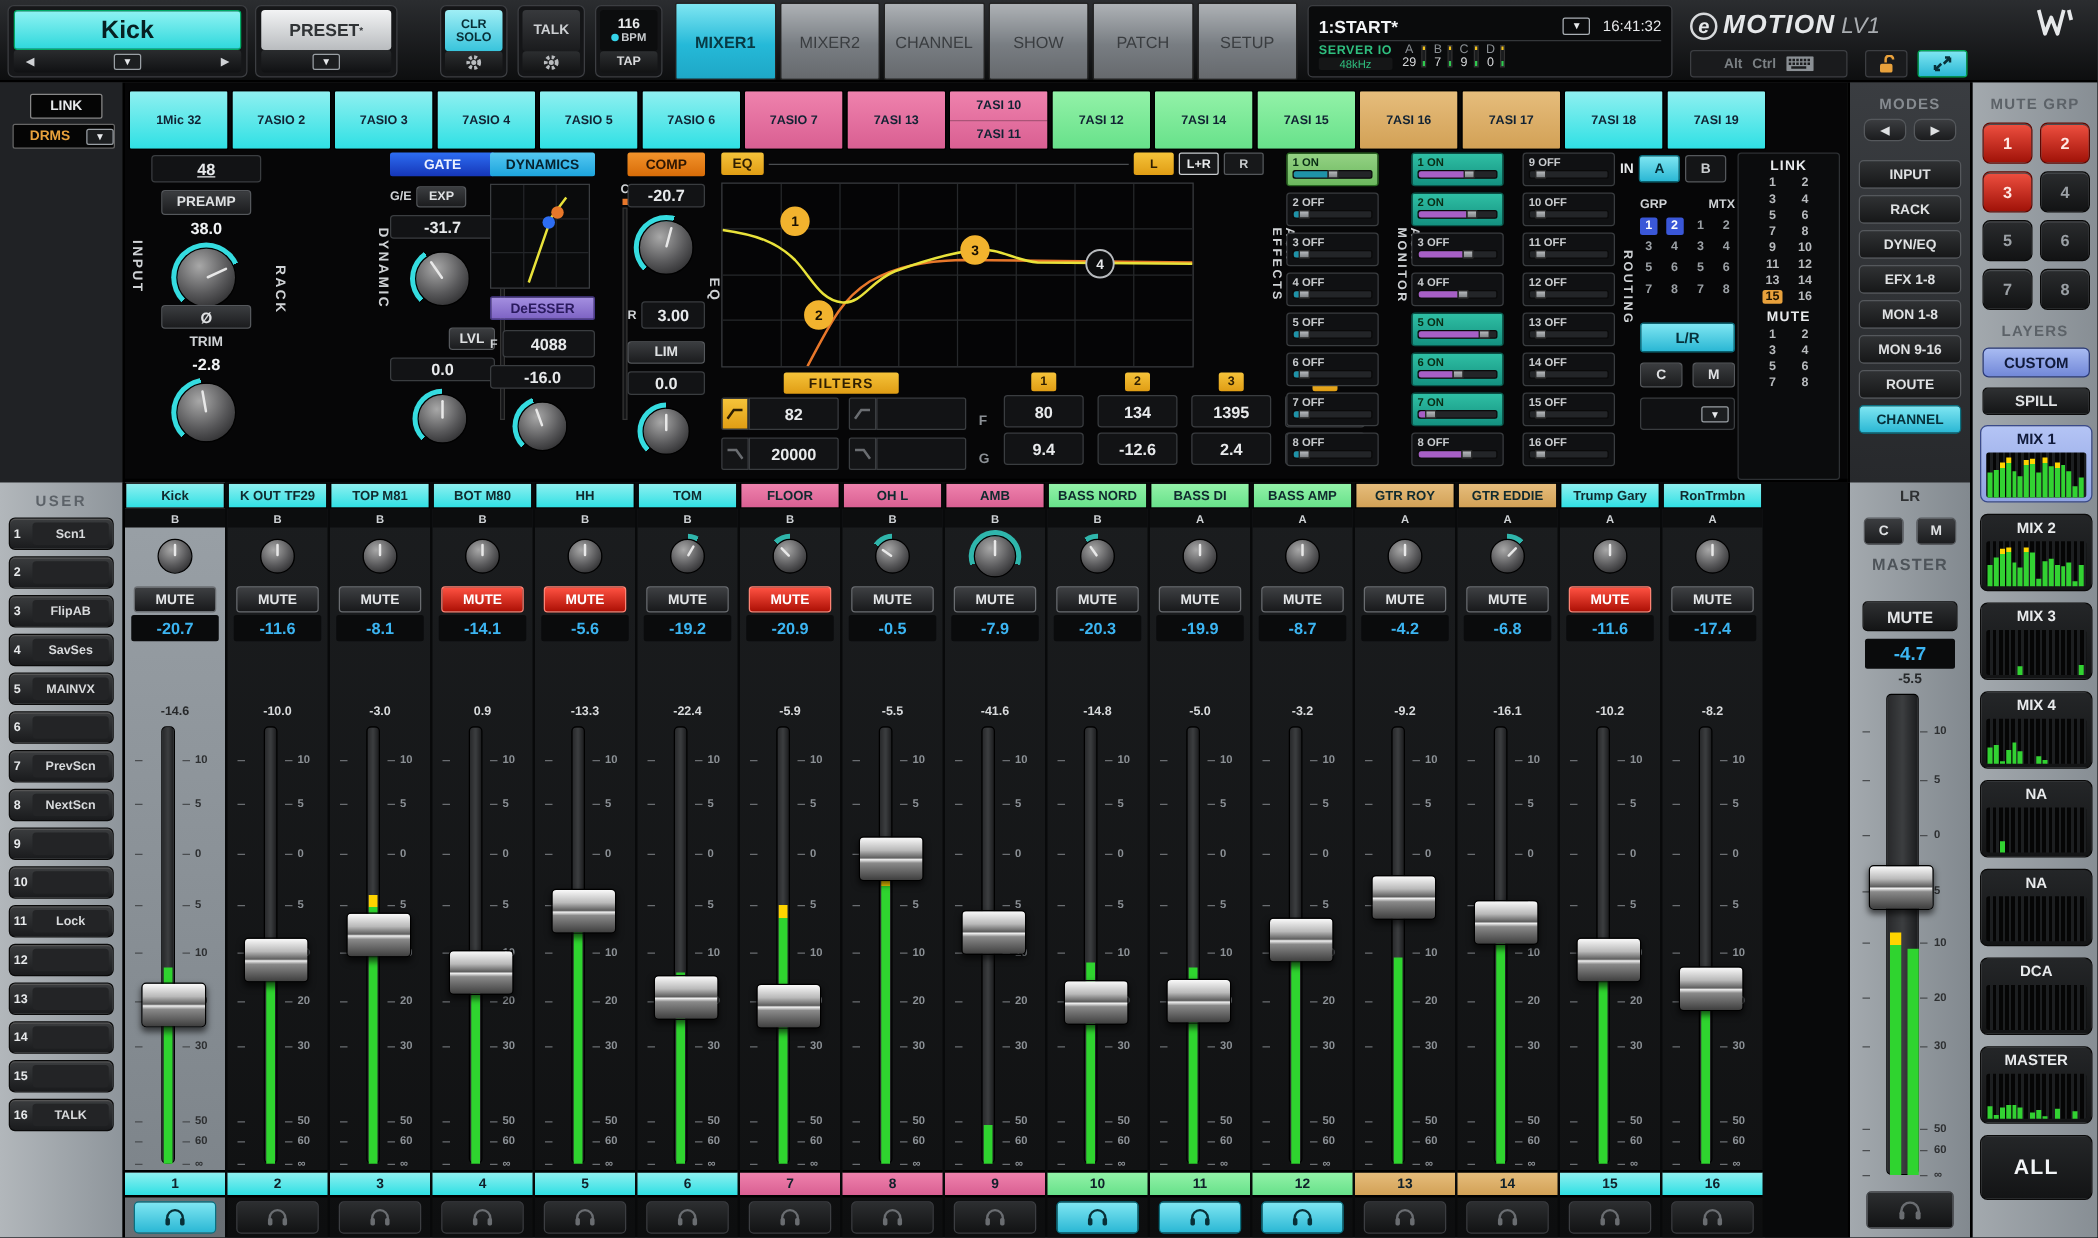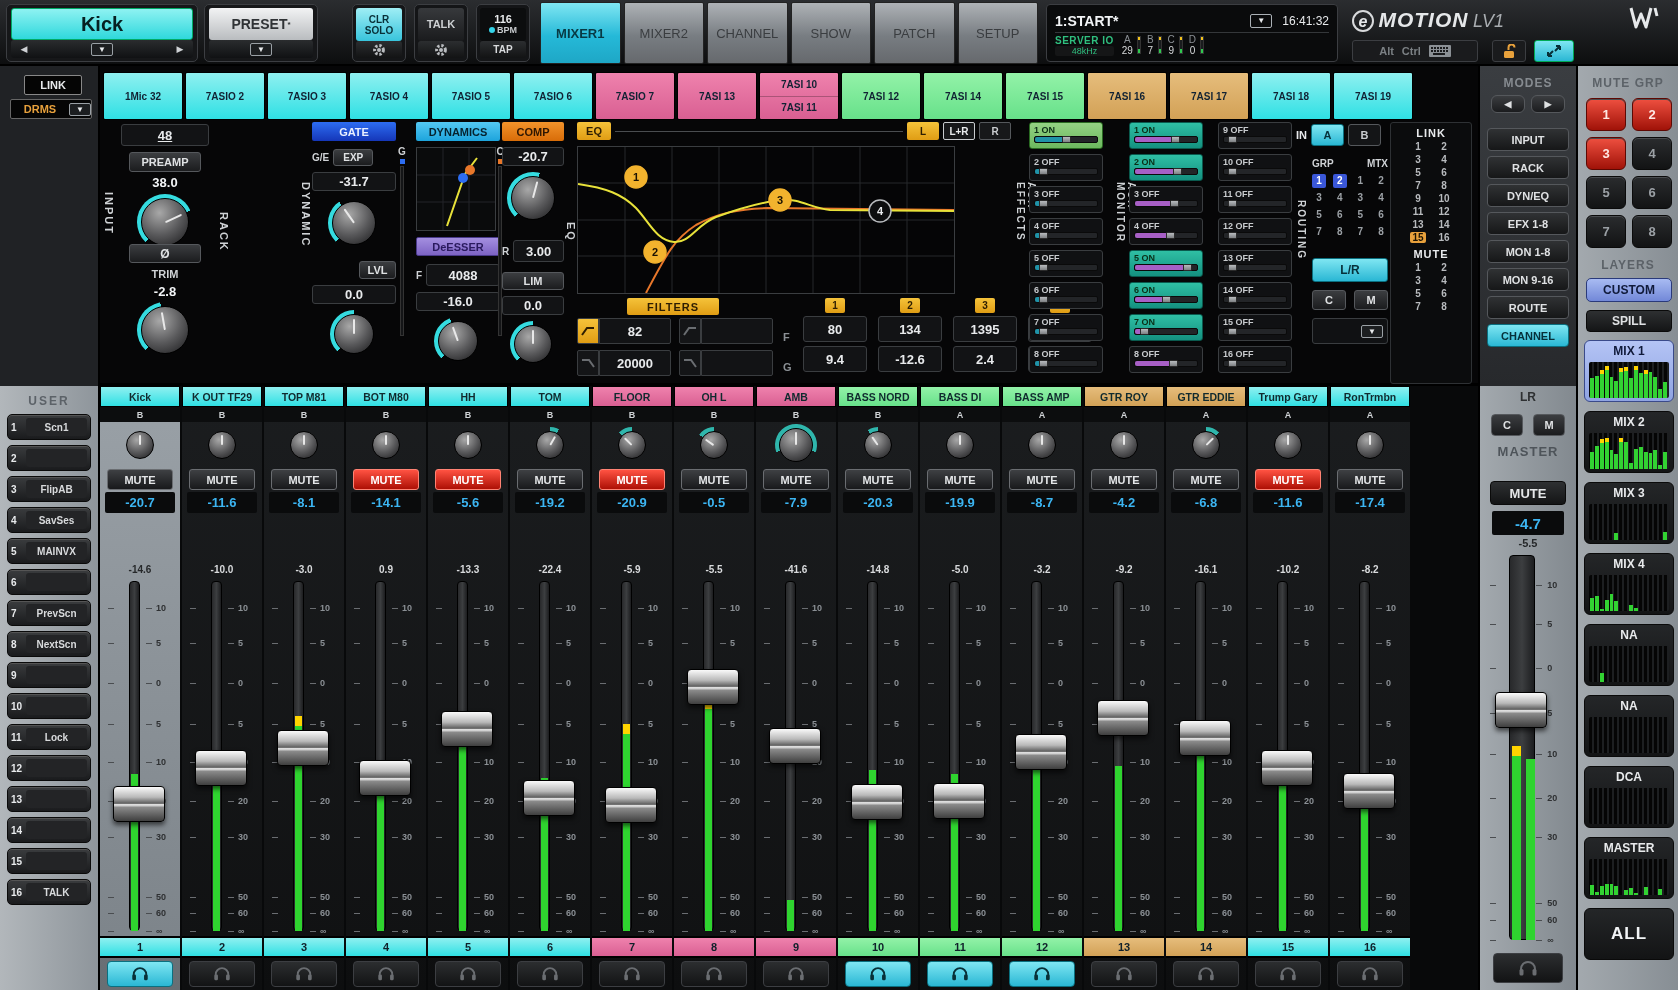--- a/index.html
+++ b/index.html
@@ -103,21 +103,21 @@
   #sec-rack { position:absolute; left:118px; top:56px; width:78px; height:260px; }
   #sec-rack .vlab { left:0; top:90px; }
   #rack-slots { position:absolute; left:12px; top:2px; width:64px; }
   .rslot { height:21px; margin-bottom:7px; background:linear-gradient(#6fd8ec,#2db4d6); border:1px solid #0a7080; border-radius:2px; color:#082830; font-weight:bold; font-size:11px; display:flex; align-items:center; justify-content:center; cursor:pointer; }
   .rslot.empty { background:#151618; border:1px solid #3a3d40; justify-content:flex-end; padding-right:4px; }
   .rslot.empty i { color:#8b9095; font-size:7px; font-style:normal; }
   
   #sec-dyn { position:absolute; left:200px; top:56px; width:265px; height:260px; }
   #sec-dyn .vlab { left:0; top:60px; }
   .dcol { position:absolute; top:0; }
-  #col-gate { left:12px; width:84px; } #col-dynx { left:116px; width:84px; } #col-comp { left:202px; width:62px; }
+  #col-gate { left:12px; width:84px; } #col-dynx { left:92px; width:84px; } #col-comp { left:202px; width:62px; }
   .chead { height:19px; border-radius:2px; font-weight:bold; font-size:11px; display:flex; align-items:center; justify-content:center; }
   #h-gate { background:linear-gradient(#2d6df2,#1536b8); color:#eaf0ff; }
   #h-dynx { background:linear-gradient(#54c8f2,#1da4dc); color:#06222e; }
   #h-comp { background:linear-gradient(#f2932b,#d86c08); color:#2e1602; }
   .mrow { display:flex; align-items:center; gap:4px; margin-top:8px; }
   .mlab { color:#cfd2d5; font-weight:bold; font-size:10px; }
   .mini-meter { position:absolute; top:24px; width:10px; height:200px; }
   .mini-meter b { display:block; text-align:center; color:#cfd2d5; font-size:10px; }
   .mini-meter i { display:block; width:4px; height:170px; margin:2px auto 0; background:#141517; border:1px solid #333; }
   .mini-dot { display:block; width:5px; height:5px; margin:2px auto 0; }

